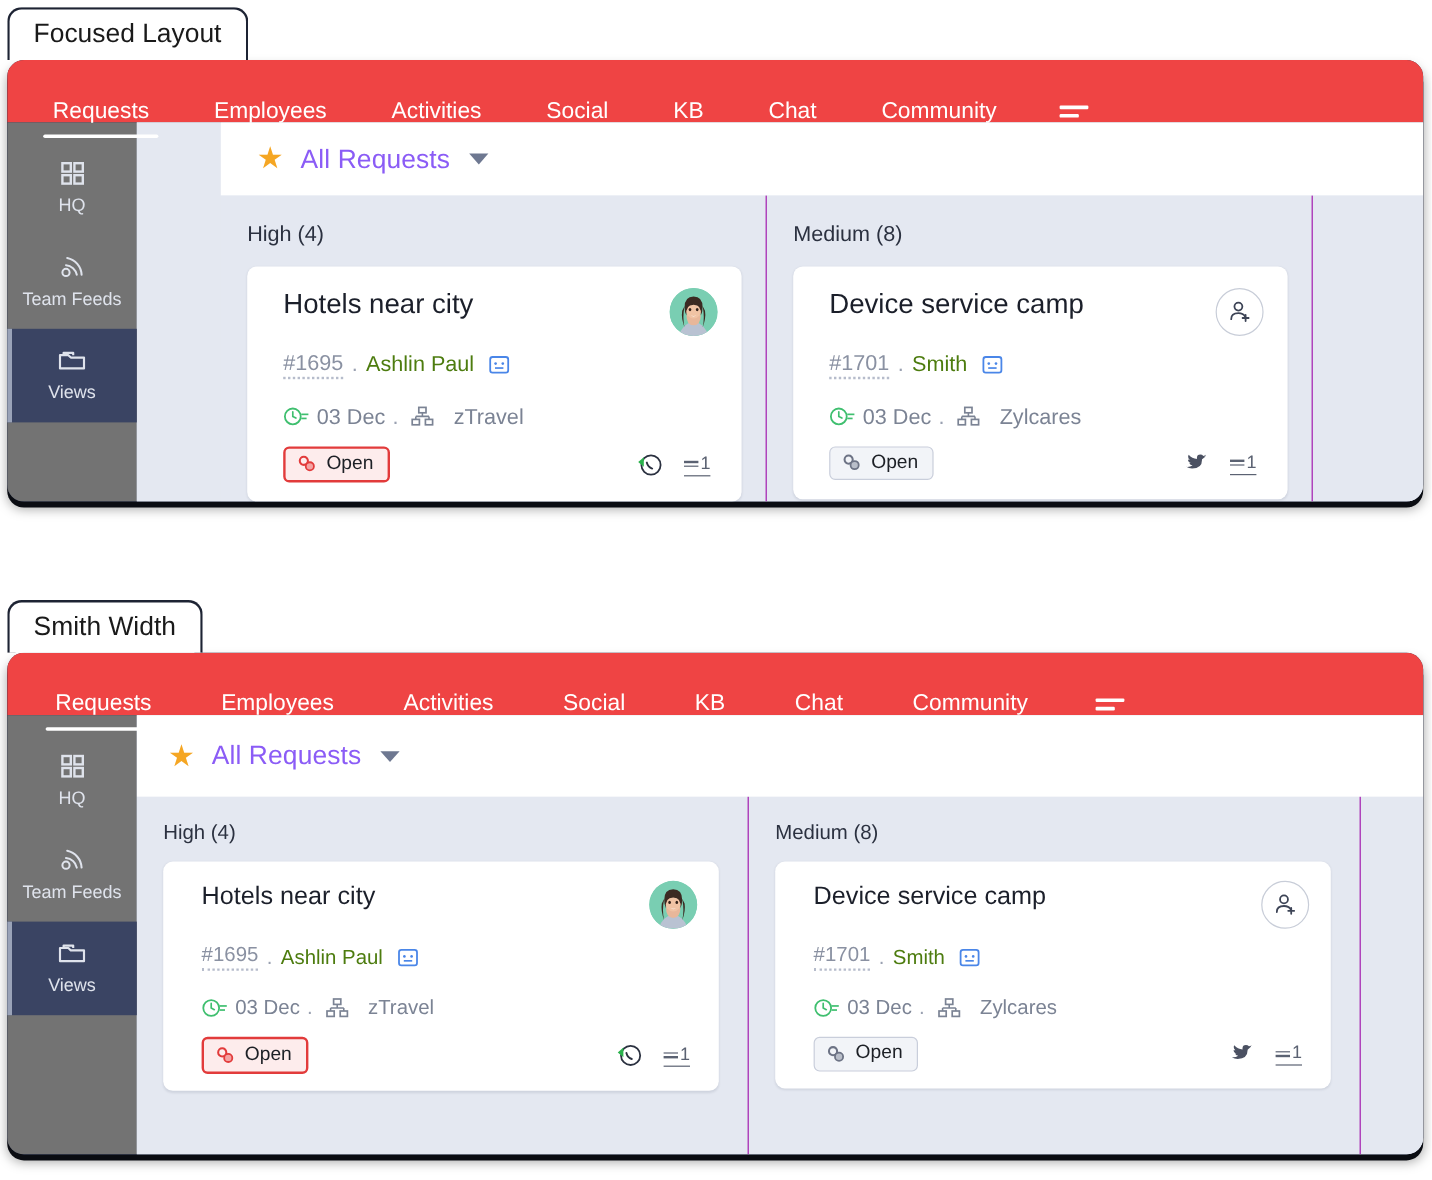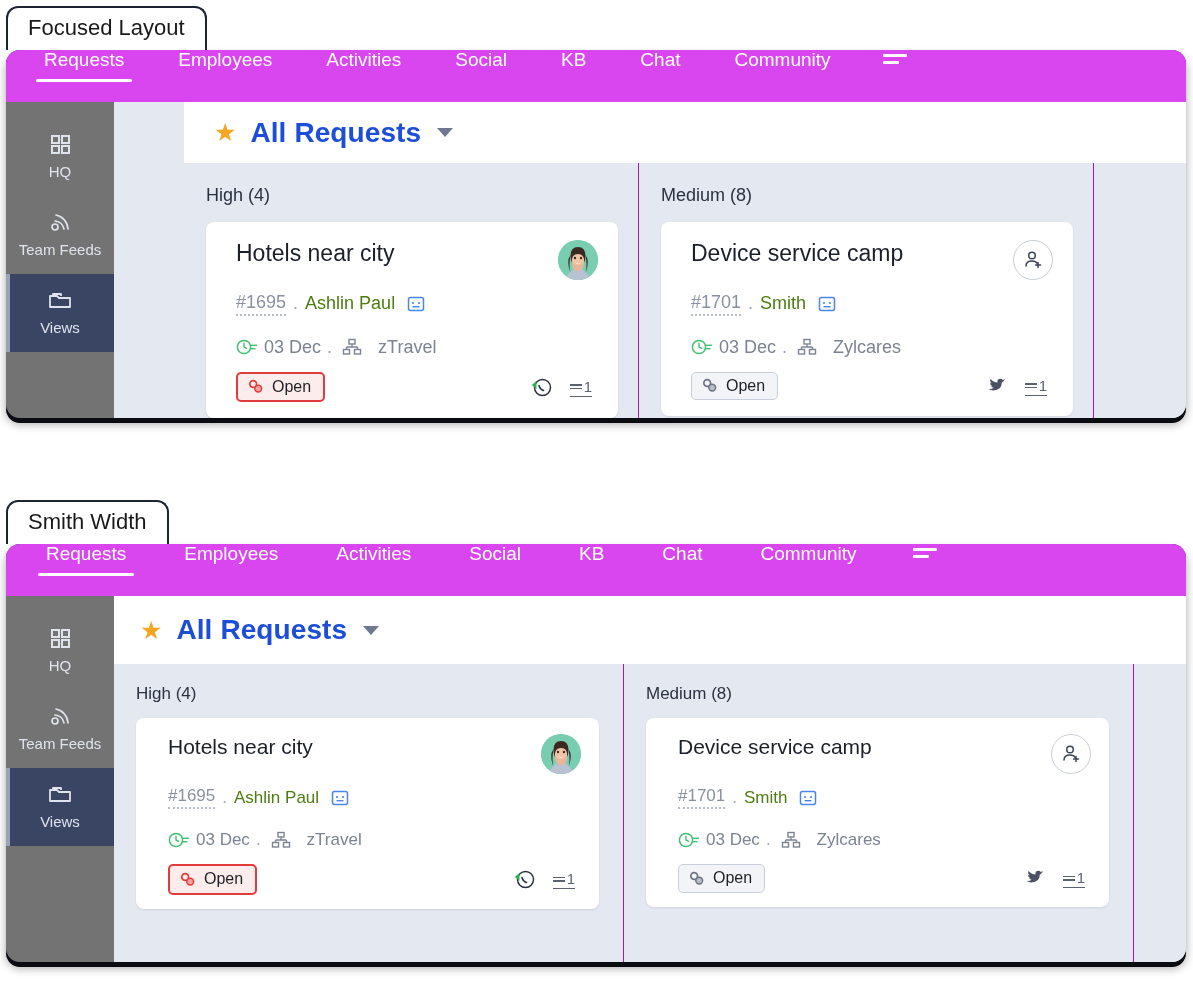--- a/index.html
+++ b/index.html
@@ -37,23 +37,23 @@
     overflow: hidden;
     box-shadow: 0 5px 0 0 #0a0c12, 0 6px 10px rgba(0,0,0,.35);
     z-index: 2;
   }
   .window.focused { width: 1180px; height: 368px; }
   .window.full    { width: 1180px; height: 418px; }
 
   
   .topnav {
     height: 52px;
-    background: #d946ef;
+    background: #ef4444;
     display: flex;
-    align-items: flex-start;
+    align-items: flex-end;
     padding-left: 28px;
     gap: 0;
   }
   .window.full .topnav { padding-left: 30px; }
 
   .nav-item {
     position: relative;
     color: #ffffff;
     font-size: 19px;
     padding: 0 10px;
@@ -122,21 +122,21 @@
   .view-header {
     background: #ffffff;
     height: 72px;
     display: flex;
     align-items: center;
     padding-left: 30px;
     gap: 14px;
   }
   .window.full .view-header { height: 68px; padding-left: 26px; }
   .star-icon { font-size: 25px; color: #f5a623; line-height: 1; cursor: pointer; }
-  .view-title { font-size: 28px; color: #1d4ed8; font-weight: bold; letter-spacing: .1px; }
+  .view-title { font-size: 22px; color: #8b5cf6; font-weight: normal; letter-spacing: .1px; }
   .caret { width: 0; height: 0; border-left: 8px solid transparent; border-right: 8px solid transparent;
            border-top: 9px solid #6e7891; margin-left: 2px; cursor: pointer; }
 
   .columns { flex: 1; display: flex; background: #e4e8f1; min-width: 0; }
   .kcol {
     flex: 0 0 455px;
     border-right: 1px solid #a21caf;
     padding: 22px 20px 0 22px;
     min-width: 0;
   }

